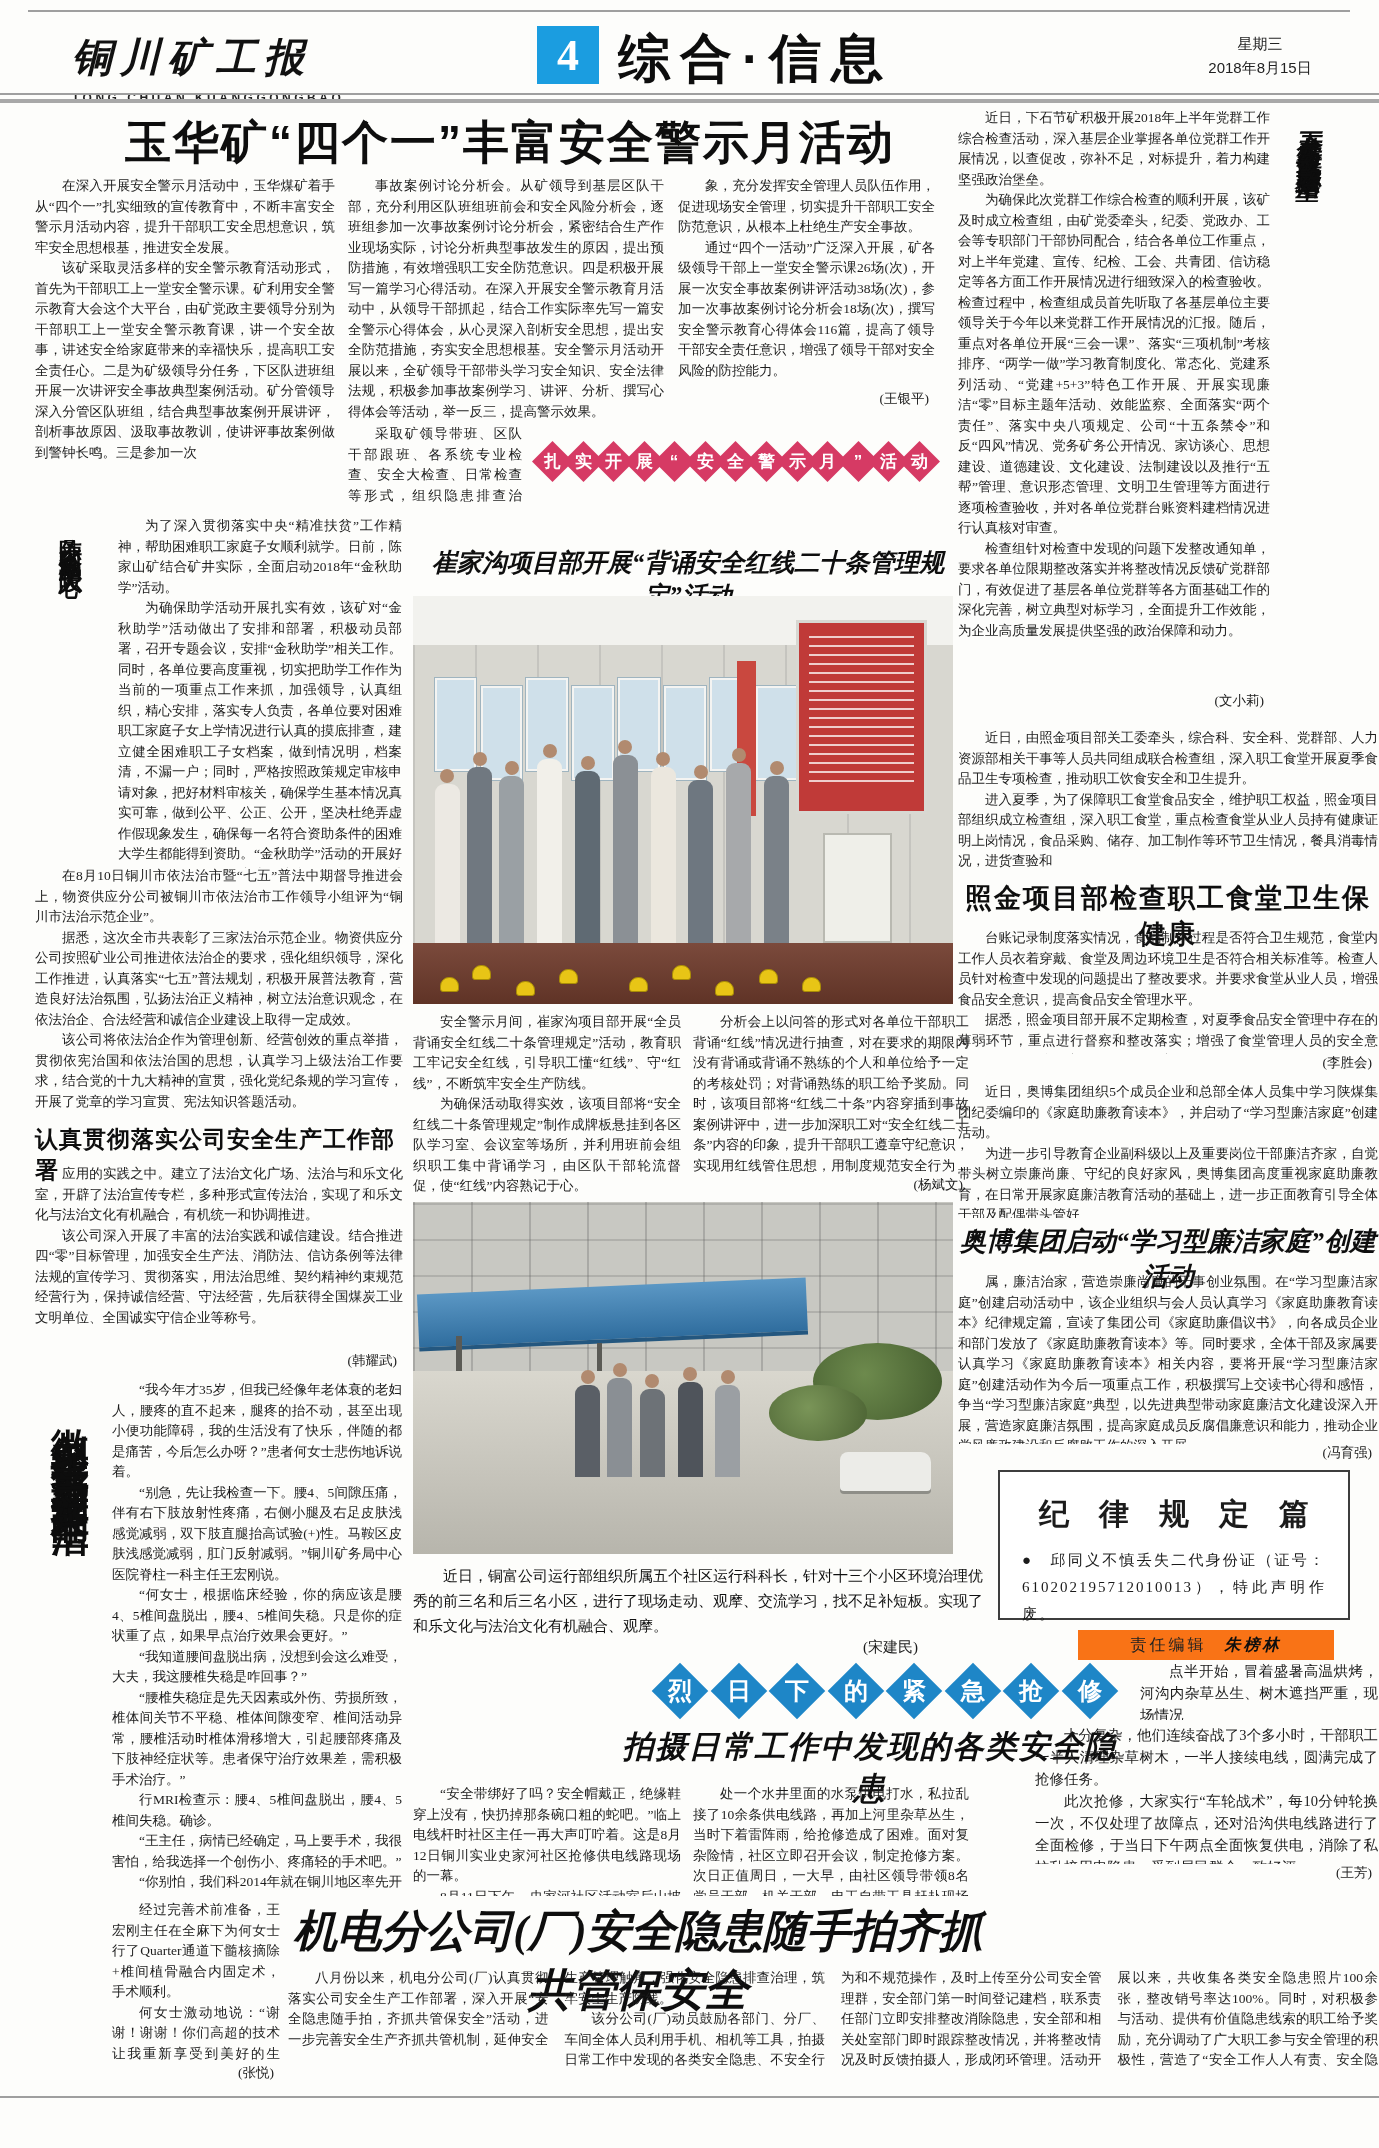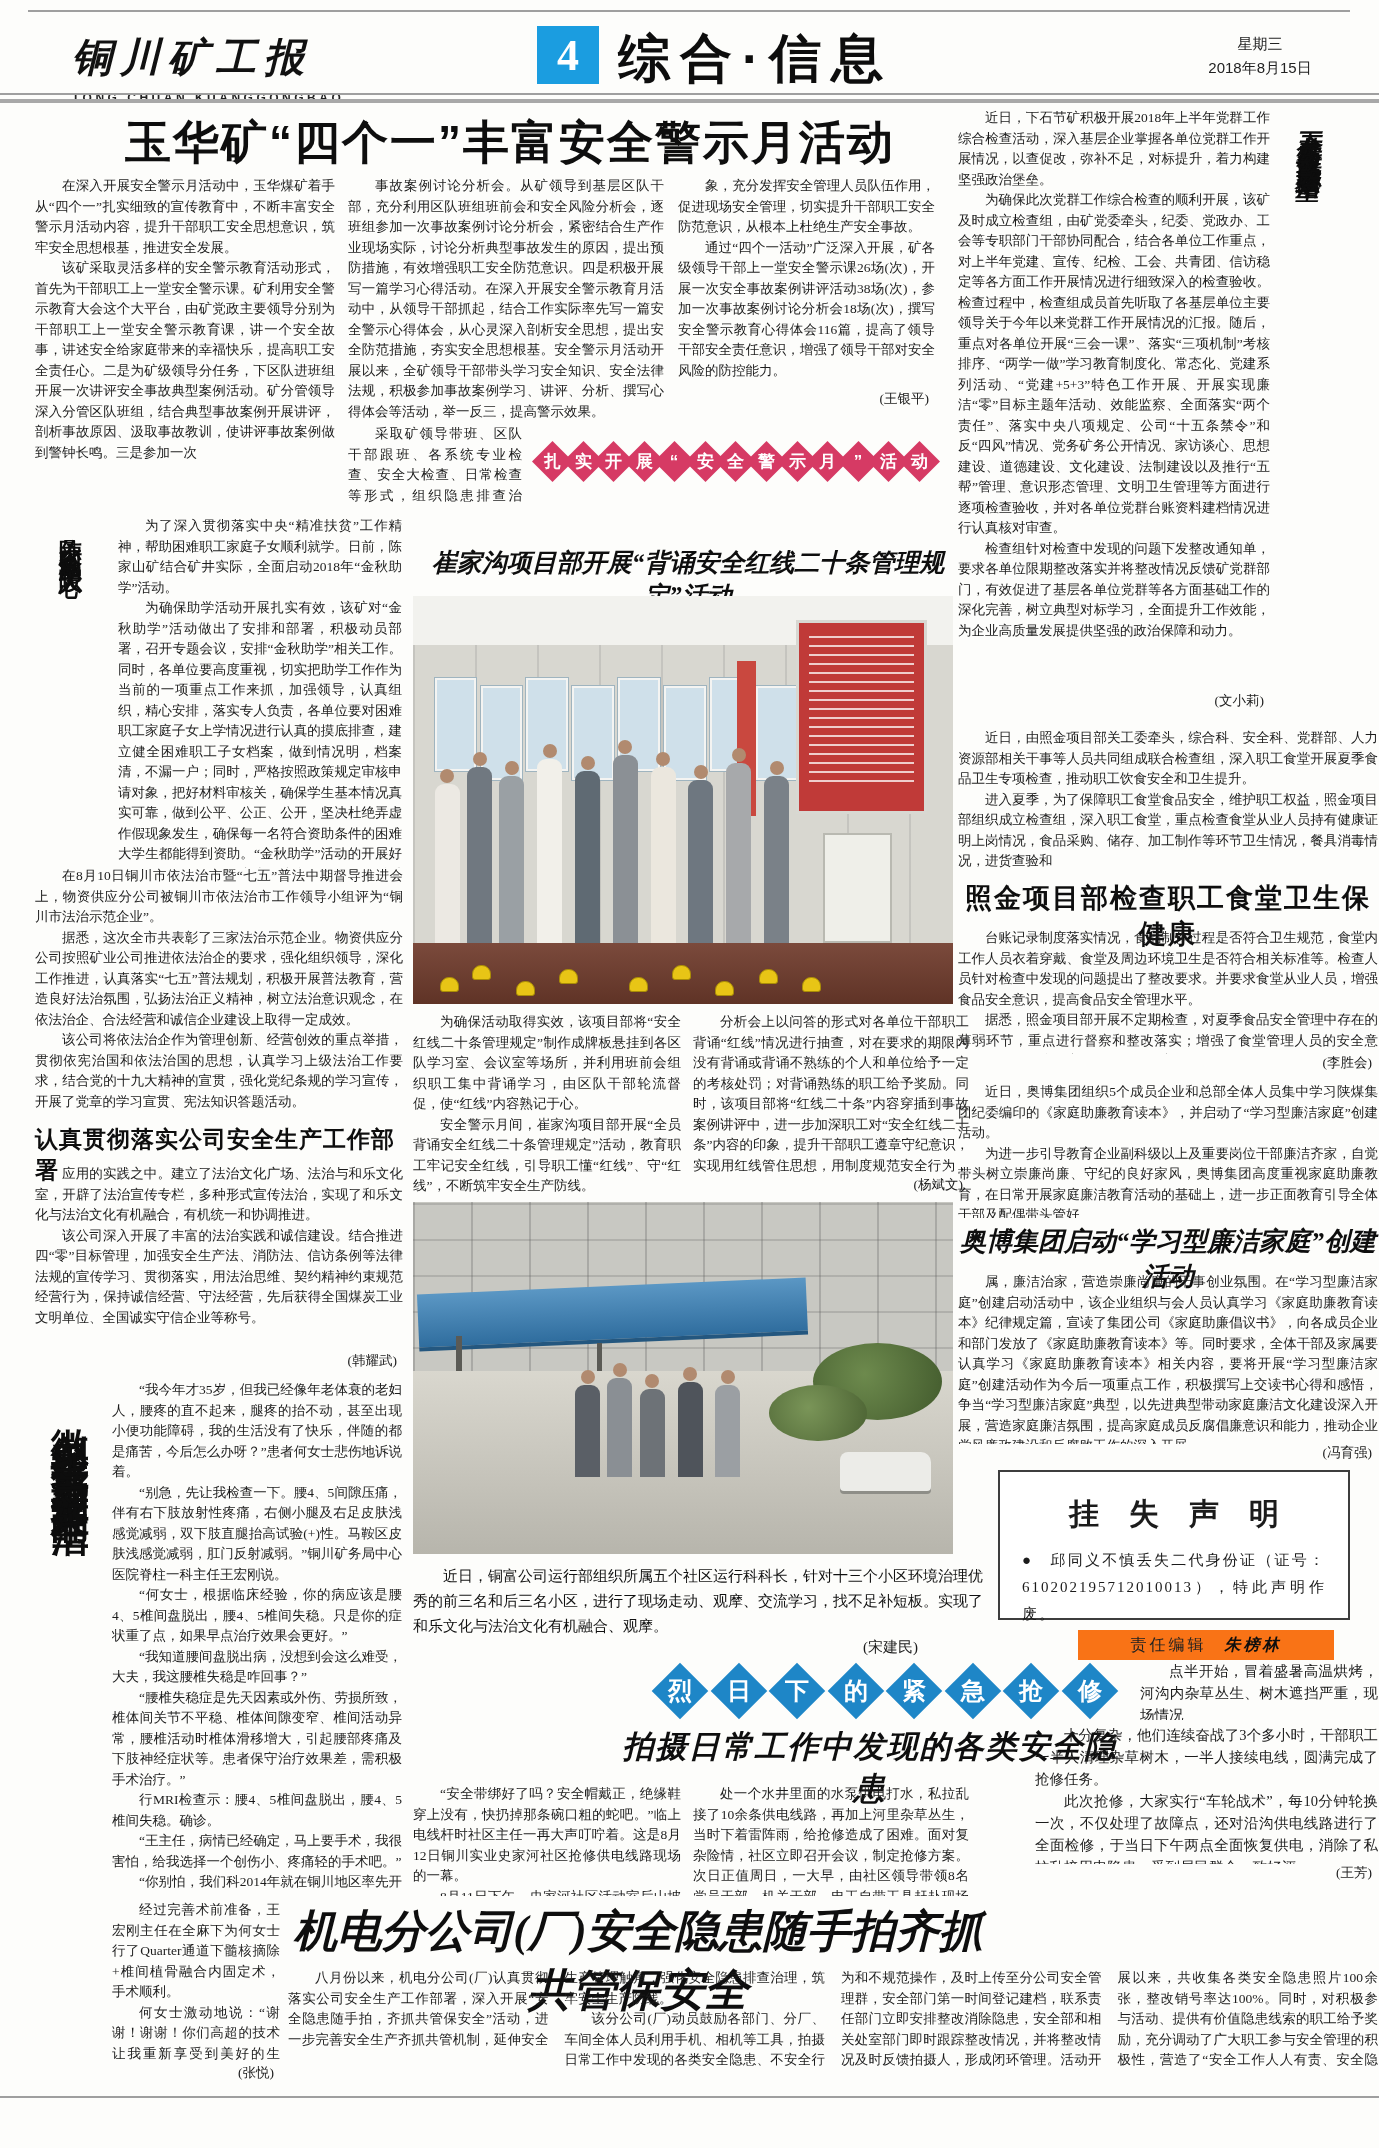--- a/index.html
+++ b/index.html
@@ -231,22 +231,22 @@
         <div class="helmet" style="left: 27%; bottom: 5%;"></div>
         <div class="helmet" style="left: 40%; bottom: 3%;"></div>
         <div class="helmet" style="left: 48%; bottom: 6%;"></div>
         <div class="helmet" style="left: 56%; bottom: 2%;"></div>
         <div class="helmet" style="left: 64%; bottom: 5%;"></div>
         <div class="helmet" style="left: 72%; bottom: 3%;"></div>
       </div>
   </div>
 
   <div class="abs tb" style="left:413px;top:1012px;width:268px;height:186px;">
+      <p>安全警示月间，崔家沟项目部开展“全员背诵安全红线二十条管理规定”活动，教育职工牢记安全红线，引导职工懂“红线”、守“红线”，不断筑牢安全生产防线。</p>
       <p>为确保活动取得实效，该项目部将“安全红线二十条管理规定”制作成牌板悬挂到各区队学习室、会议室等场所，并利用班前会组织职工集中背诵学习，由区队干部轮流督促，使“红线”内容熟记于心。</p>
-      <p>安全警示月间，崔家沟项目部开展“全员背诵安全红线二十条管理规定”活动，教育职工牢记安全红线，引导职工懂“红线”、守“红线”，不断筑牢安全生产防线。</p>
     </div>
   <div class="abs" style="left:693px;top:1012px;width:276px;height:188px;">
     <div class="tb" style="height:164px;">
         <p>分析会上以问答的形式对各单位干部职工背诵“红线”情况进行抽查，对在要求的期限内没有背诵或背诵不熟练的个人和单位给予一定的考核处罚；对背诵熟练的职工给予奖励。同时，该项目部将“红线二十条”内容穿插到事故案例讲评中，进一步加深职工对“安全红线二十条”内容的印象，提升干部职工遵章守纪意识，实现用红线管住思想，用制度规范安全行为，用红线管理推动开展治安全生产。</p>
       </div>
     <div class="by">(杨斌文)</div>
   </div>
 
   <div class="abs photo" style="left:413px;top:1202px;width:540px;height:352px;" id="photo2">
     <div class="abs" style="left:0;top:0;width:100%;height:52%;background:#c8c8c2;
@@ -313,21 +313,21 @@
     </div>
   <div class="abs calli center" style="left:958px;top:1224px;width:420px;font-size:26px;">奥博集团启动“学习型廉洁家庭”创建活动</div>
   <div class="abs" style="left:958px;top:1272px;width:420px;height:196px;">
     <div class="tb" style="height:172px;">
         <p>属，廉洁治家，营造崇廉尚廉的干事创业氛围。在“学习型廉洁家庭”创建启动活动中，该企业组织与会人员认真学习《家庭助廉教育读本》纪律规定篇，宣读了集团公司《家庭助廉倡议书》，向各成员企业和部门发放了《家庭助廉教育读本》等。同时要求，全体干部及家属要认真学习《家庭助廉教育读本》相关内容，要将开展“学习型廉洁家庭”创建活动作为今后一项重点工作，积极撰写上交读书心得和感悟，争当“学习型廉洁家庭”典型，以先进典型带动家庭廉洁文化建设深入开展，营造家庭廉洁氛围，提高家庭成员反腐倡廉意识和能力，推动企业党风廉政建设和反腐败工作的深入开展。</p>
       </div>
     <div class="by">(冯育强)</div>
   </div>
 
   <div class="abs gbox" style="left:998px;top:1470px;width:348px;height:146px;">
-    <div class="gtitle" style="margin-top:22px;">挂失声明</div>
+    <div class="gtitle" style="margin-top:22px;">纪律规定篇</div>
     <div class="gbody" style="margin:12px 22px 0 22px;">●　邱同义不慎丢失二代身份证（证号：610202195712010013），特此声明作废。</div>
   </div>
 
   <div class="abs editorbar" style="left:1078px;top:1630px;width:256px;height:30px;">
     <span>责任编辑</span>
     <span style="width:18px;"></span>
     <span class="calli" style="font-size:16px;">朱榜林</span>
   </div>
 
   <div class="abs dbanner" style="left:660px;top:1664px;width:450px;height:54px;">

